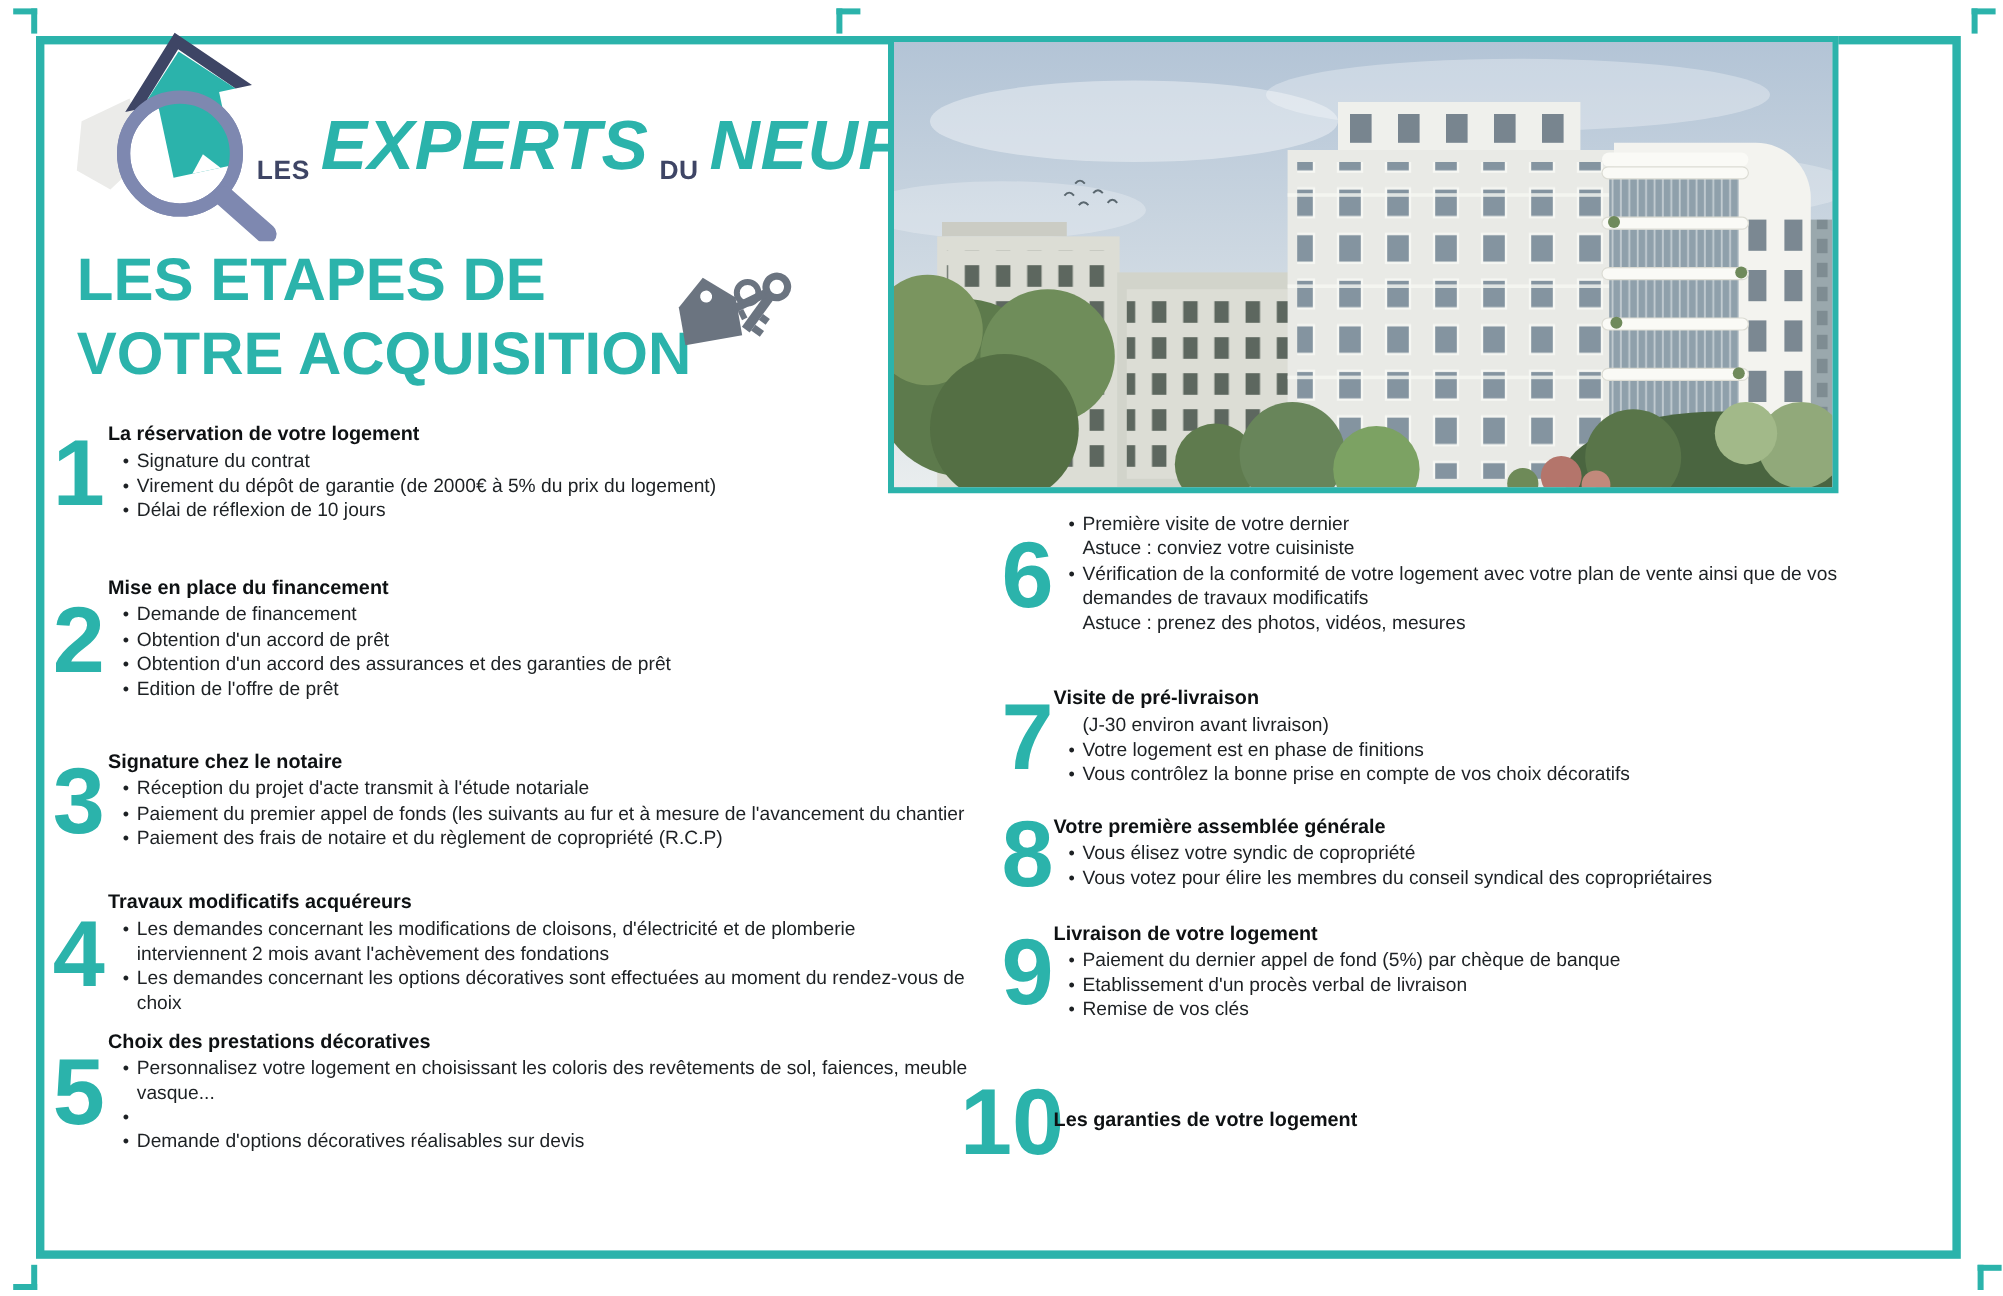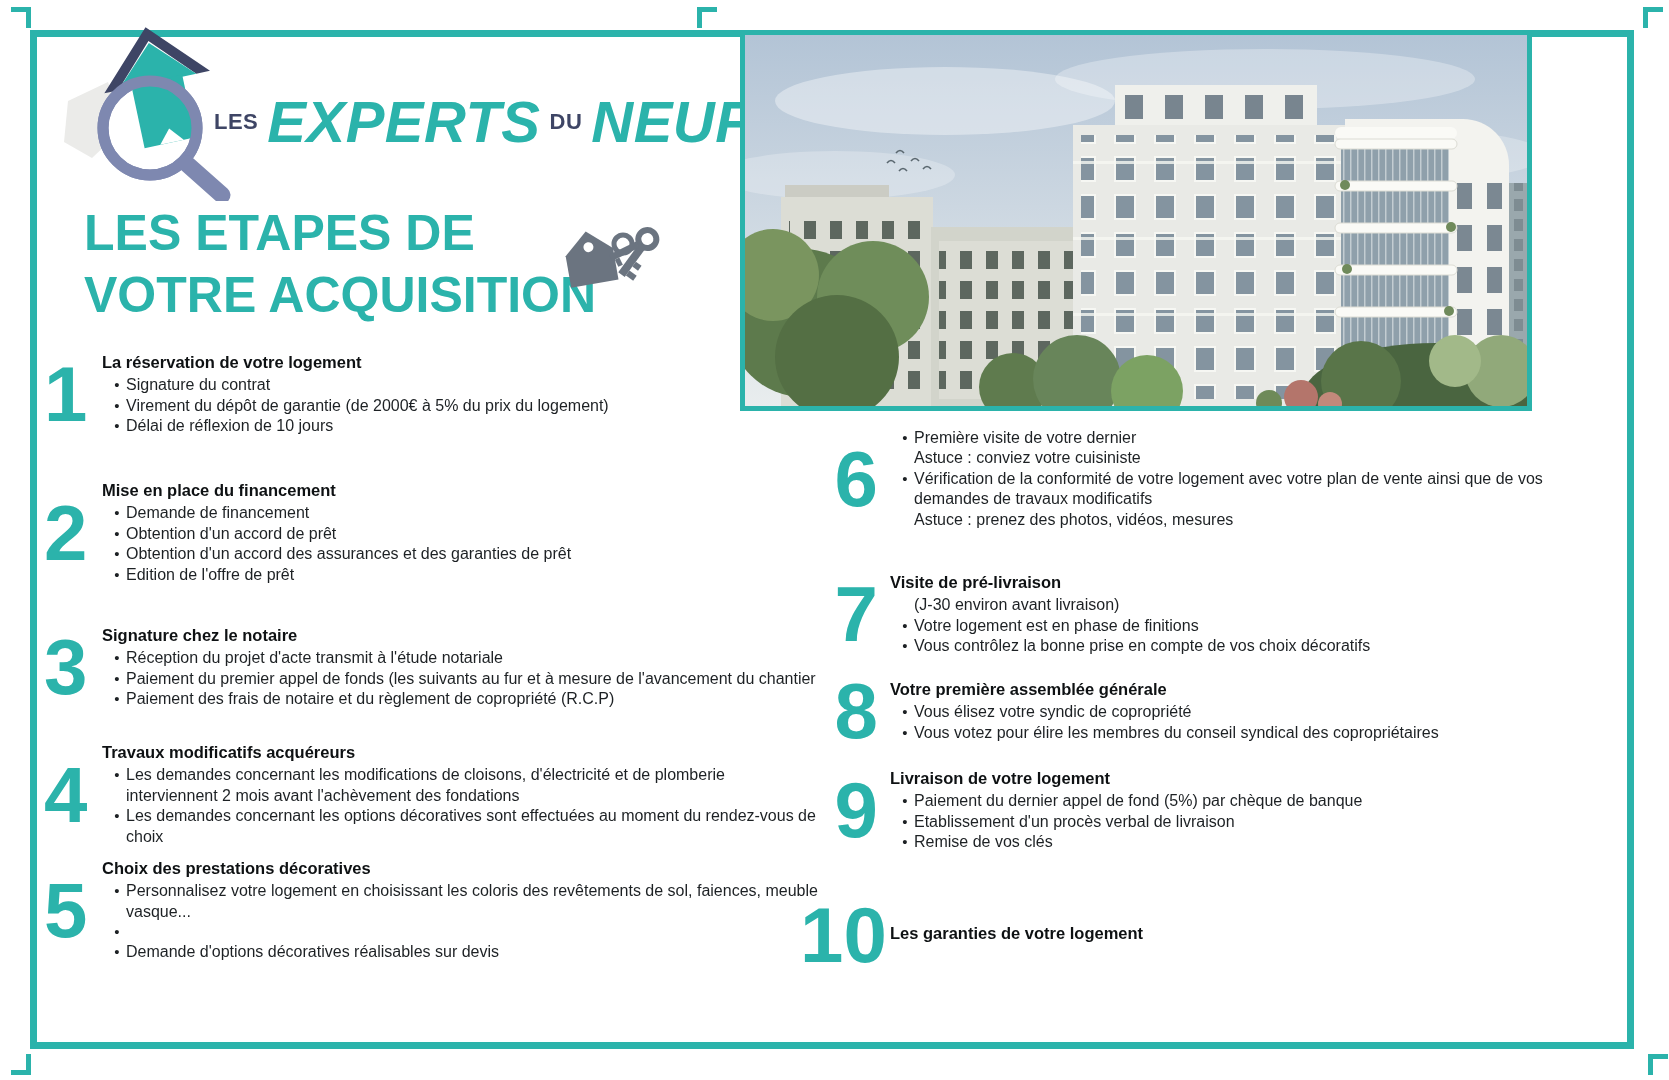--- a/index.html
+++ b/index.html
@@ -14,40 +14,40 @@
   #mark-tl{left:11px;top:7px;border-top:5px solid var(--c-teal);border-right:5px solid var(--c-teal);}
   #mark-tm{left:697px;top:7px;border-top:5px solid var(--c-teal);border-left:5px solid var(--c-teal);}
   #mark-tr{left:1643px;top:7px;border-top:5px solid var(--c-teal);border-left:5px solid var(--c-teal);}
   #mark-bl{left:11px;top:1054px;border-bottom:5px solid var(--c-teal);border-right:5px solid var(--c-teal);}
   #mark-br{left:1648px;top:1054px;border-top:5px solid var(--c-teal);border-left:5px solid var(--c-teal);}
   
   .frame{position:absolute;left:30px;top:30px;width:1604px;height:1019px;
          border:7px solid var(--c-teal);box-sizing:border-box;}
   
   #logo-graphic{position:absolute;left:50px;top:6px;width:195px;height:195px;}
-  #logo-text{position:absolute;left:214px;top:88px;display:flex;align-items:center;gap:9px;
+  #logo-text{position:absolute;left:214px;top:88px;display:flex;align-items:flex-end;gap:9px;
              font-weight:bold;letter-spacing:.5px;white-space:nowrap;}
   .lt-small{font-size:22px;color:var(--c-navy);}
   .lt-big{font-size:58px;color:var(--c-teal);font-style:italic;}
   
   .title-line{position:absolute;left:64px;font-size:50px;font-weight:bold;color:var(--c-teal);
-              letter-spacing:0;white-space:nowrap;margin-left:20px;}
+              letter-spacing:0;white-space:nowrap;}
   #title1{top:204px;} #title2{top:266px;}
   
   #keys-icon{position:absolute;left:552px;top:216px;width:122px;height:84px;}
   
   .photo{position:absolute;left:740px;top:30px;width:792px;height:381px;
          border:5px solid var(--c-teal);box-sizing:border-box;background:#cfdce6;overflow:hidden;}
   .photo svg{display:block;}
   
   .step{position:absolute;display:flex;align-items:center;}
   .step .num{font-weight:bold;font-size:78px;line-height:.9;color:var(--c-teal);flex:none;}
   .step.left{left:44px;}  .step.left .num{width:46px;}
   .step.right{left:800px;} .step.right .num{width:78px;text-align:right;}
-  .step .content{margin-left:12px;}
+  .step .content{margin-left:0;}
   .step.left .content{width:716px;}
   .step.right .content{width:726px;}
   .heading{font-weight:bold;font-size:16.5px;line-height:1.3;color:var(--c-heading);margin-bottom:2px;}
   .item{display:flex;font-size:16px;line-height:1.28;color:var(--c-text);padding-left:6px;}
   .bullet{flex:none;width:18px;text-align:center;font-size:15px;}
   .plain-spacer{flex:none;width:18px;}
 </style>
 </head>
 <body>
 

